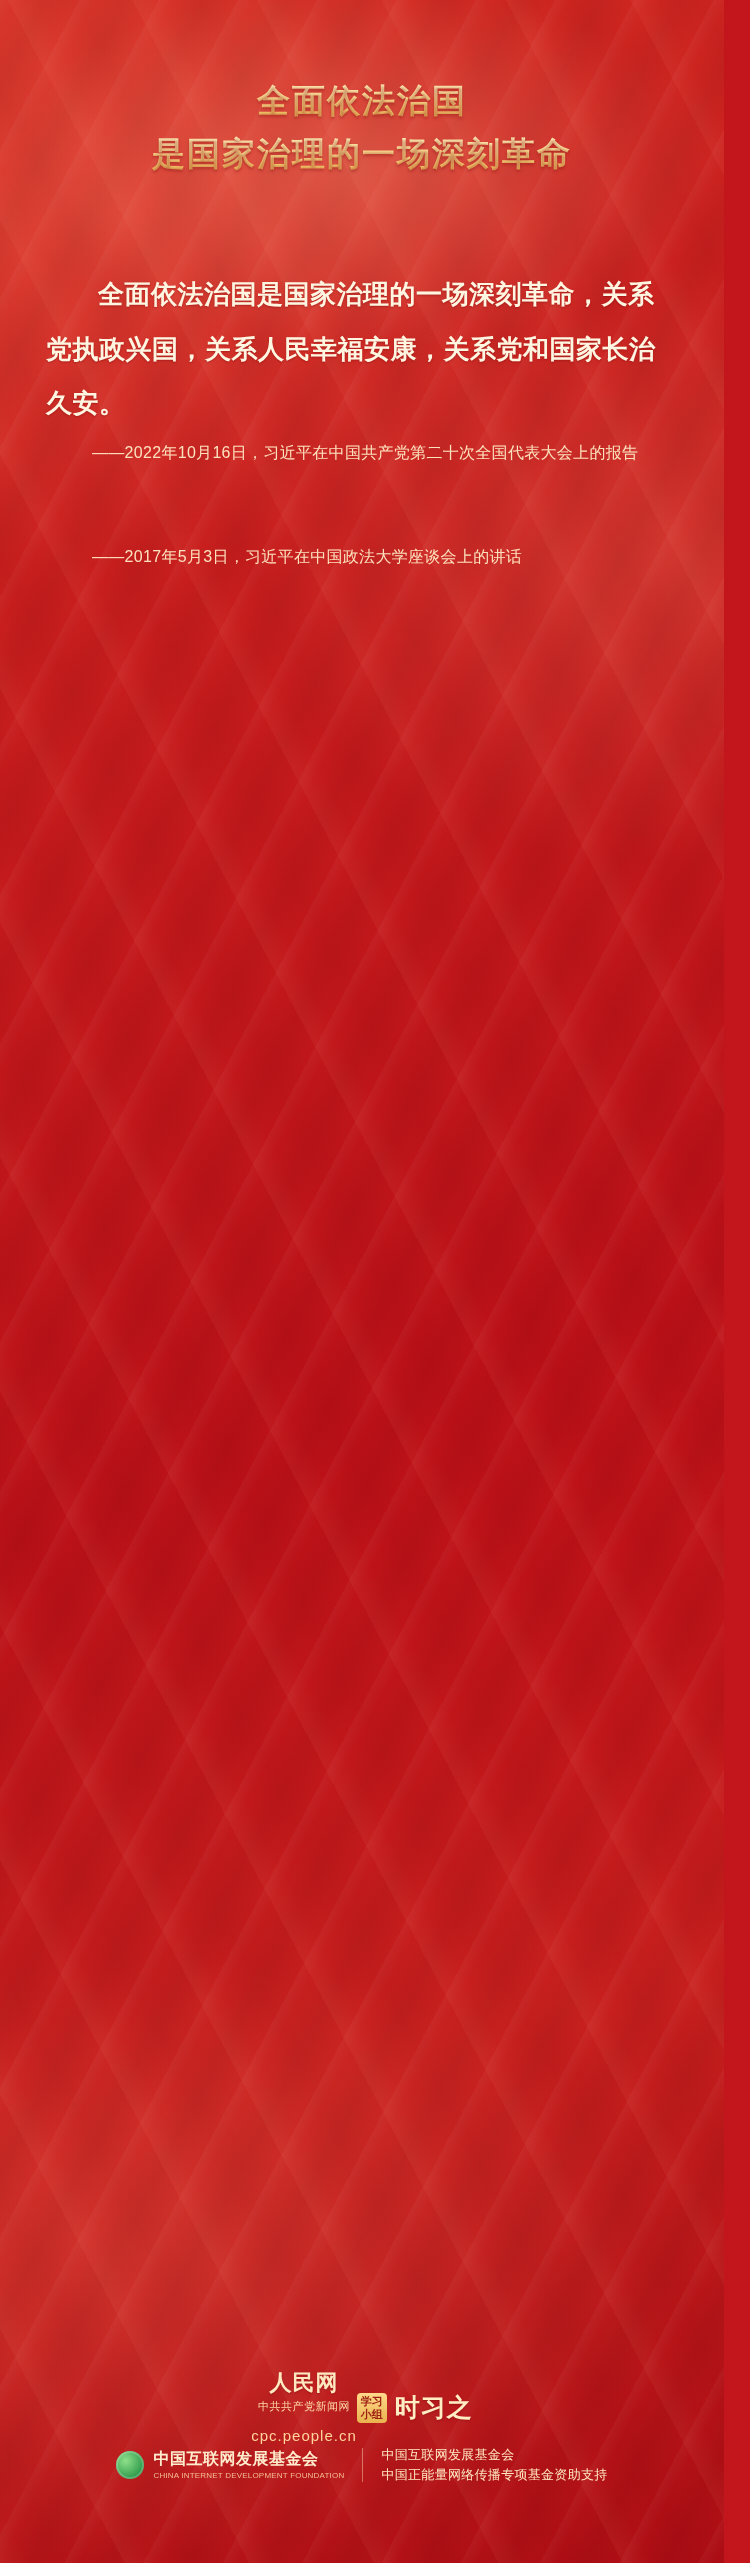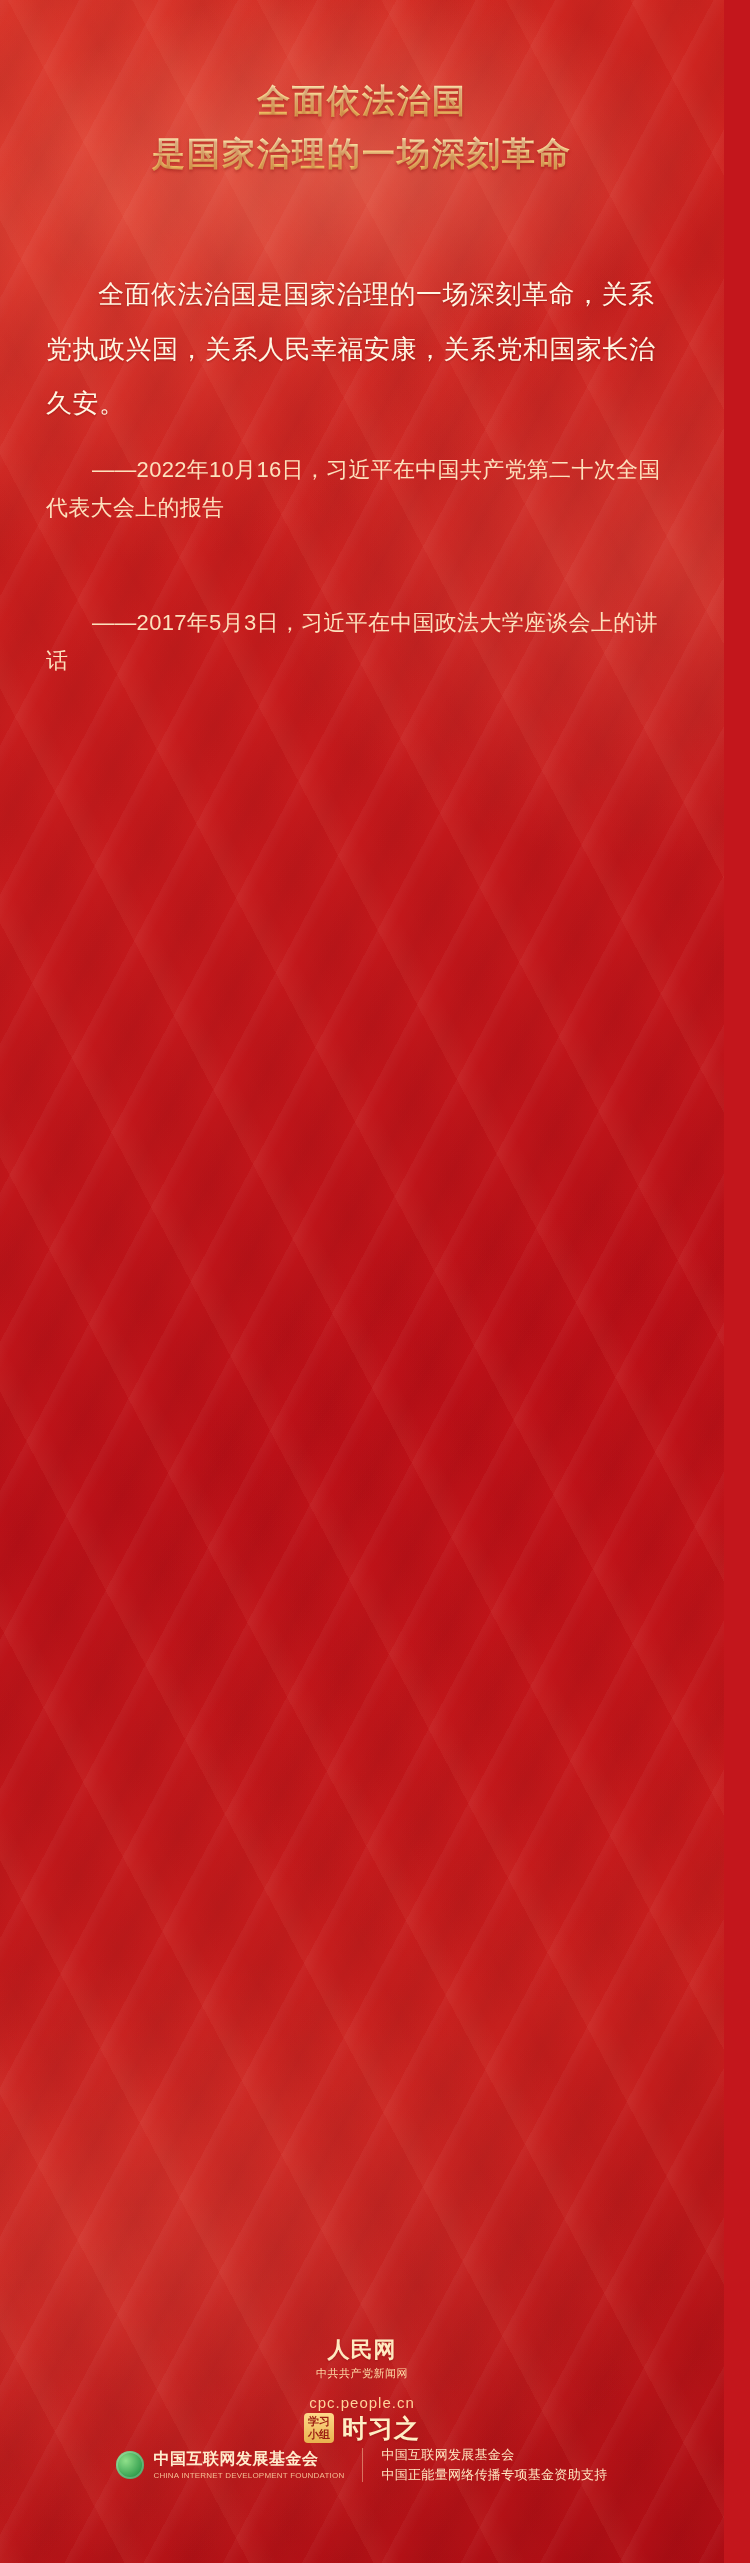--- a/index.html
+++ b/index.html
@@ -83,50 +83,49 @@
   .content {
     position: relative;
     padding: 0 46px;
   }
   .quote-block {
     margin-top: 76px;
   }
   .quote-block.first { margin-top: 86px; }
   .quote-text {
     font-size: 26px;
-    font-weight: normal;
+    font-weight: bold;
     line-height: 2.1;
     color: #fff6e2;
     text-indent: 52px;
     letter-spacing: 0.5px;
     text-shadow: 0 1px 2px rgba(130,10,12,0.45);
   }
   .quote-source {
-    margin-top: 20px;
-    font-size: 22px;
+    margin-top: 8px;
+    font-size: 16px;
     line-height: 1.75;
     color: #ffe9c4;
     text-indent: 46px;
     letter-spacing: 0.3px;
     opacity: 0.96;
   }
 
   
   .footer {
     position: absolute;
     left: 0;
     right: 0;
     bottom: 78px;
     text-align: center;
   }
   .logos-row {
     display: flex;
     align-items: center;
     justify-content: center;
-    flex-direction: column;
   }
   .people-logo {
     display: flex;
     flex-direction: column;
     align-items: center;
     line-height: 1.1;
   }
   .people-cn {
     font-size: 22px;
     font-weight: bold;

